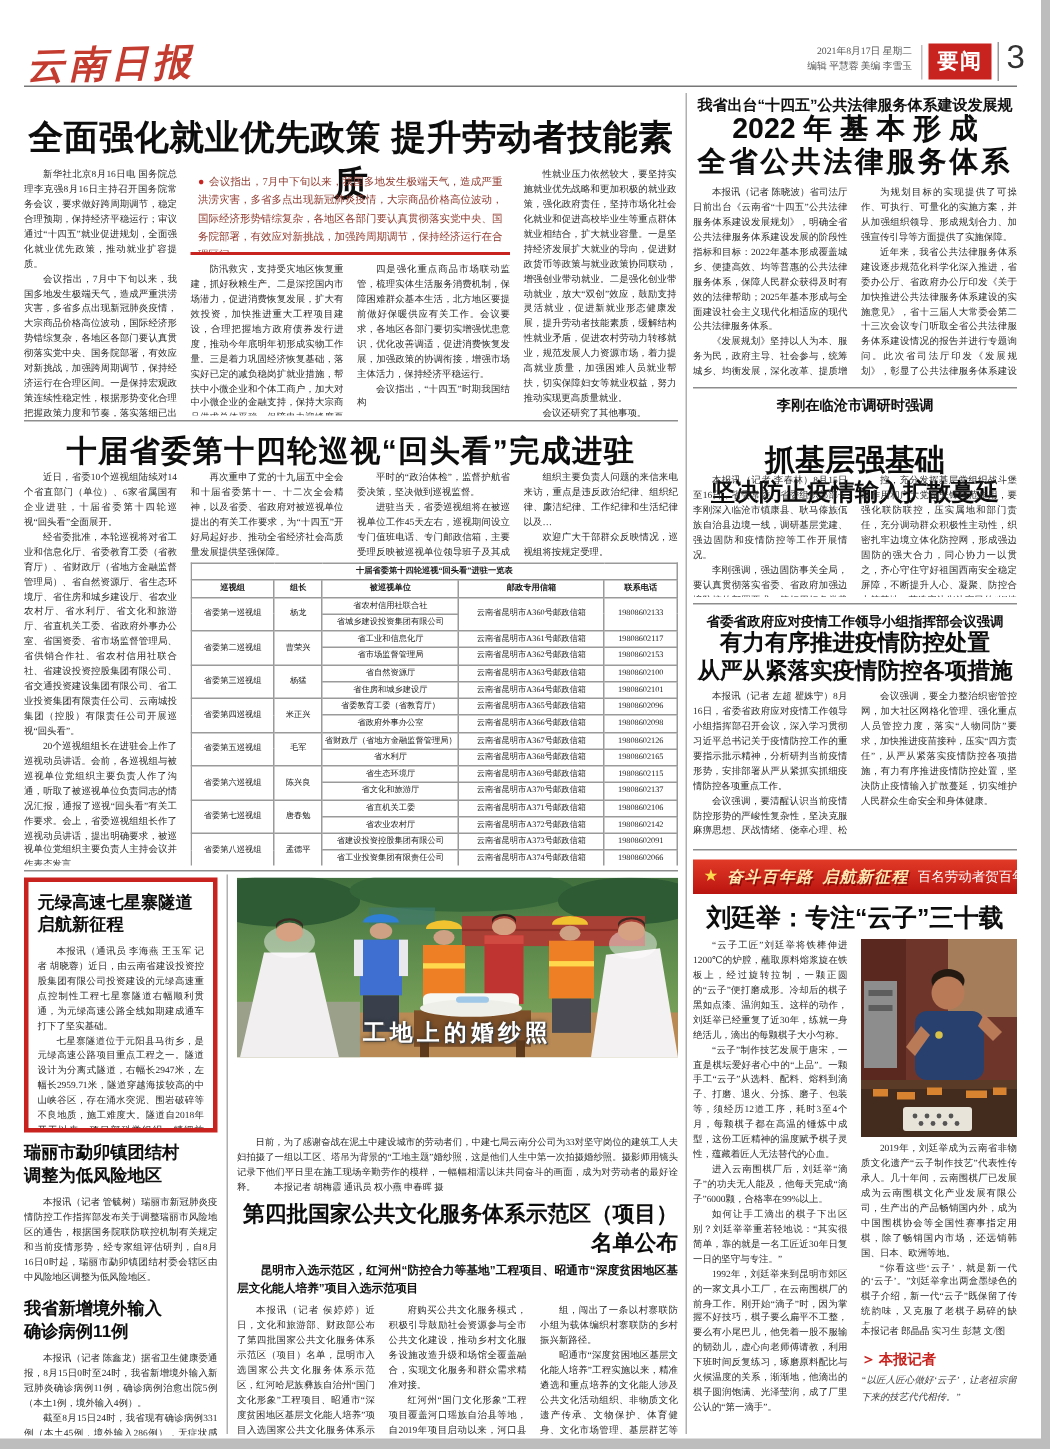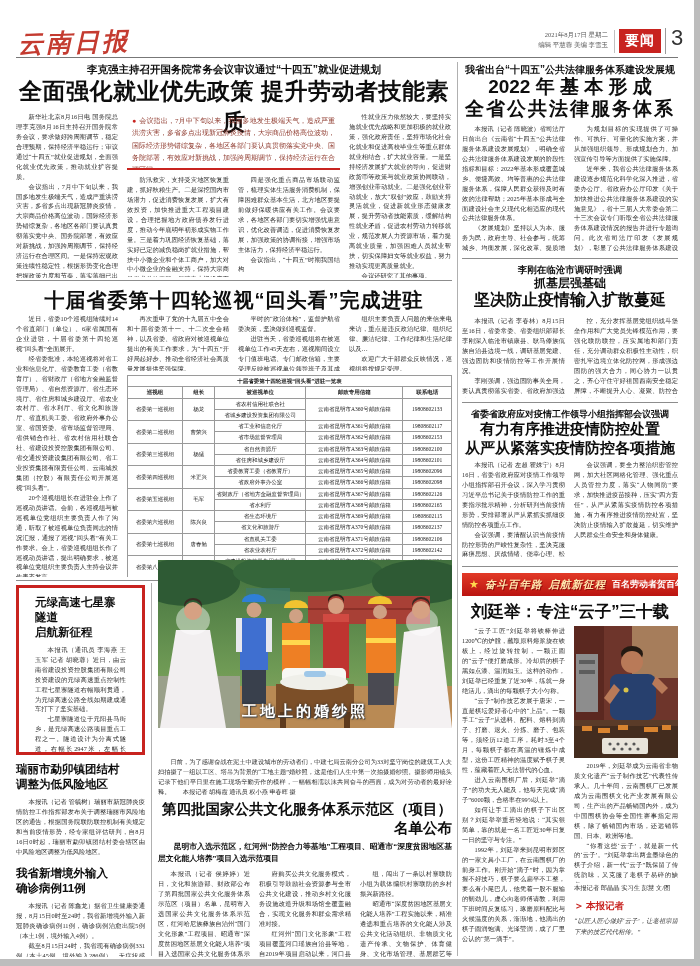--- a/index.html
+++ b/index.html
@@ -20,27 +20,27 @@
   .dateblock { font-size:6.5px; color:#555; text-align:right; line-height:1.6; }
   .section-box { background:#c8231f; color:#fff; font-weight:bold; font-size:14px; width:42px; height:24px; display:flex; align-items:center; justify-content:center; letter-spacing:1px; }
   .pagenum { font-family:"Liberation Sans","DejaVu Sans",sans-serif; font-size:22px; color:#333; }
   
   .quote-box { color:#8f3a2e; font-size:7px; line-height:1.75; text-align:justify; border-bottom:2px solid #c8231f; padding:3px 5px 6px 5px; height:58px; overflow:hidden; }
   .quote-box .bullet { color:#c8231f; margin-right:3px; font-size:7px; }
   
   .insp-table { width:100%; border-collapse:collapse; font-size:5.5px; color:#222; table-layout:fixed; }
   .insp-table td { border:1px solid #9a9a9a; text-align:center; padding:1px; line-height:1.5; overflow:hidden; white-space:nowrap; }
   
-  .red-box { border:3px solid #c8231f; padding:7px 16px; }
+  .red-box { border:3px solid #c8231f; padding:7px 6px; }
   .small-headline { font-family:"Liberation Sans","DejaVu Sans",sans-serif; font-weight:bold; font-size:11.5px; line-height:1.3; color:#0d0d0d; }
   
   .banner { background:linear-gradient(180deg,#e23a27,#ba1410); display:flex; align-items:center; padding:0 7px; gap:6px; height:23px; }
   .banner .star { color:#ffd94d; font-size:11px; line-height:1; }
   .banner .slogan { font-family:"DejaVu Serif",serif; font-style:italic; font-weight:bold; color:#ffe9b0; font-size:10.5px; letter-spacing:1px; text-shadow:1px 1px 0 rgba(110,0,0,.65); white-space:nowrap; }
-  .banner .label { color:#fff; font-weight:bold; font-size:9px; margin-left:auto; font-family:"Liberation Sans","DejaVu Sans",sans-serif; white-space:nowrap; }
+  .banner .label { color:#fff; font-weight:normal; font-size:9px; margin-left:auto; font-family:"Liberation Sans","DejaVu Sans",sans-serif; white-space:nowrap; }
   
   .photo { position:relative; overflow:hidden; }
   .photo svg { display:block; width:100%; height:100%; }
   .photo-title { position:absolute; left:0; bottom:7px; width:100%; text-align:center; color:#fff; font-weight:bold; font-size:15px; letter-spacing:3px; text-shadow:0 0 3px #222,1px 1px 0 #555; font-family:"Liberation Sans","DejaVu Sans",sans-serif; }
   .caption { font-size:6.2px; line-height:1.6; color:#2b2b2b; text-align:justify; overflow:hidden; }
   .caption p { text-indent:2em; }
   .byline { text-indent:0 !important; text-align:left; }
   .says-head { color:#c8231f; font-weight:bold; font-size:9.5px; font-family:"Liberation Sans","DejaVu Sans",sans-serif; margin:5px 0 3px 0; }
   .says-head .arrow { font-size:10px; margin-right:2px; }
   .says-quote { font-style:italic; color:#3c3c3c; font-size:6.3px; line-height:1.7; text-align:justify; }
@@ -58,21 +58,20 @@
     <div>编辑 平慧蓉  美编 李雪玉</div>
   </div>
   <div class="abs vline" style="left:614px; top:30px; height:23px; background:#c0c0c0;"></div>
   <div class="abs section-box sans" style="left:619px; top:29px;">要闻</div>
   <div class="abs vline" style="left:665px; top:28px; height:26px; background:#9a9a9a;"></div>
   <div class="abs pagenum" style="left:671px; top:25px;">3</div>
   <div class="rule" style="left:16px; top:57px; width:662px; background:#777;"></div>
 
   <div class="vline" style="left:457px; top:62px; height:894px;"></div>
 
-  <div class="abs kicker" style="left:16px; top:63px; width:436px; font-size:10.5px;">李克强主持召开国务院常务会议审议通过“十四五”就业促进规划</div>
   <div class="abs headline" style="left:16px; top:76px; width:436px; font-size:23px; letter-spacing:0.5px;">全面强化就业优先政策  提升劳动者技能素质</div>
   <div class="abs cols" style="left:16px; top:112px; width:436px; height:166px; gap:9px;">
     <div class="body-txt" style="width:102px; height:166px;">
           <p>新华社北京8月16日电 国务院总理李克强8月16日主持召开国务院常务会议，要求做好跨周期调节，稳定合理预期，保持经济平稳运行；审议通过“十四五”就业促进规划，全面强化就业优先政策，推动就业扩容提质。</p>
           <p>会议指出，7月中下旬以来，我国多地发生极端天气，造成严重洪涝灾害，多省多点出现新冠肺炎疫情，大宗商品价格高位波动，国际经济形势错综复杂，各地区各部门要认真贯彻落实党中央、国务院部署，有效应对新挑战，加强跨周期调节，保持经济运行在合理区间。一是保持宏观政策连续性稳定性，根据形势变化合理把握政策力度和节奏，落实落细已出台的各项政策，做好政策储备，助力市场主体纾困发展。</p>
         </div>
     <div style="width:213px;">
       <div class="quote-box"><span class="bullet">●</span><span>会议指出，7月中下旬以来，我国多地发生极端天气，造成严重洪涝灾害，多省多点出现新冠肺炎疫情，大宗商品价格高位波动，国际经济形势错综复杂，各地区各部门要认真贯彻落实党中央、国务院部署，有效应对新挑战，加强跨周期调节，保持经济运行在合理区间</span></div>
       <div class="cols" style="gap:9px; margin-top:5px;">
         <div class="body-txt" style="width:102px; height:102px;">
@@ -254,21 +253,21 @@
     <div class="small-headline">我省新增境外输入</div>
     <div class="small-headline">确诊病例11例</div>
     <div class="body-txt" style="margin-top:5px; height:56px;">
           <p>本报讯（记者 陈鑫龙）据省卫生健康委通报，8月15日0时至24时，我省新增境外输入新冠肺炎确诊病例11例，确诊病例治愈出院5例（本土1例，境外输入4例）。</p>
           <p>截至8月15日24时，我省现有确诊病例331例（本土45例，境外输入286例），无症状感染者32例（境外输入），均在定点医疗机构隔离治疗或医学观察。</p>
         </div>
   </div>
 
   <div class="vline" style="left:151px; top:583px; height:373px;"></div>
 
-  <div class="abs photo" style="left:158px; top:560px; width:294px; height:168px;">
+  <div class="abs photo" style="left:158px; top:585px; width:294px; height:120px;">
     <svg viewBox="0 0 294 168" preserveAspectRatio="none">
       <defs>
             <linearGradient id="gbg" x1="0" y1="0" x2="0" y2="1">
         <stop offset="0" stop-color="#41703e"></stop>
               <stop offset="0.65" stop-color="#6f9a55"></stop>
               <stop offset="1" stop-color="#8fa963"></stop>
       </linearGradient>
           </defs>
       <rect x="0" y="0" width="294" height="168" fill="url(#gbg)"></rect>
       <ellipse cx="30" cy="22" rx="52" ry="24" fill="#2e5a34"></ellipse>
@@ -350,21 +349,21 @@
         </div>
     <div class="body-txt" style="width:104px; height:130px;">
           <p>为规划目标的实现提供了可操作、可执行、可量化的实施方案，并从加强组织领导、形成规划合力、加强宣传引导等方面提供了实施保障。</p>
           <p>近年来，我省公共法律服务体系建设逐步规范化科学化深入推进，省委办公厅、省政府办公厅印发《关于加快推进公共法律服务体系建设的实施意见》，省十三届人大常委会第二十三次会议专门听取全省公共法律服务体系建设情况的报告并进行专题询问。此次省司法厅印发《发展规划》，彰显了公共法律服务体系建设提质增效的决心，对于保障人民群众合法权益、促进社会公平正义、不断增进民生福祉具有重要意义。</p>
         </div>
   </div>
   <div class="rule" style="left:462px; top:258px; width:216px;"></div>
 
   <div class="abs kicker" style="left:462px; top:264px; width:216px; font-size:9.5px;">李刚在临沧市调研时强调</div>
   <div class="abs" style="left:462px; top:276px; width:216px;">
-    <div class="headline" style="font-size:12px; line-height:1.2;">抓基层强基础</div>
+    <div class="headline" style="font-size:20px; line-height:1.2;margin-top:19px;">抓基层强基础</div>
     <div class="headline" style="font-size:16px; line-height:1.2;">坚决防止疫情输入扩散蔓延</div>
   </div>
   <div class="abs cols" style="left:462px; top:316px; width:216px; gap:9px;">
     <div class="body-txt" style="width:103px; height:82px;">
           <p>本报讯（记者 李春林）8月15日至16日，省委常委、省委组织部部长李刚深入临沧市镇康县、耿马傣族佤族自治县边境一线，调研基层党建、强边固防和疫情防控等工作开展情况。</p>
           <p>李刚强调，强边固防事关全局，要认真贯彻落实省委、省政府加强边境防控的部署要求，管好用好各类载体、抓手段、抓防</p>
         </div>
     <div class="body-txt" style="width:104px; height:82px;">
           <p>控，充分发挥基层党组织战斗堡垒作用和广大党员先锋模范作用，要强化联防联控，压实属地和部门责任，充分调动群众积极性主动性，织密扎牢边境立体化防控网，形成强边固防的强大合力，同心协力一以贯之，齐心守住守好祖国西南安全稳定屏障，不断提升人心、凝聚、防控合力等基地，营造安边兴边富民的“铜墙铁壁”。</p>
         </div>

